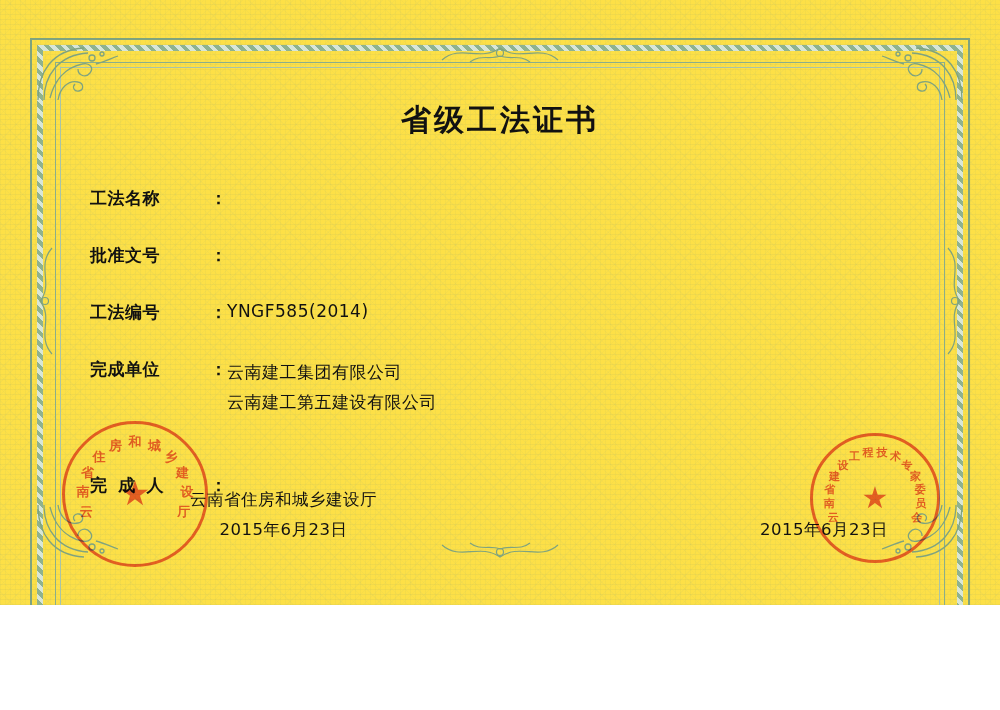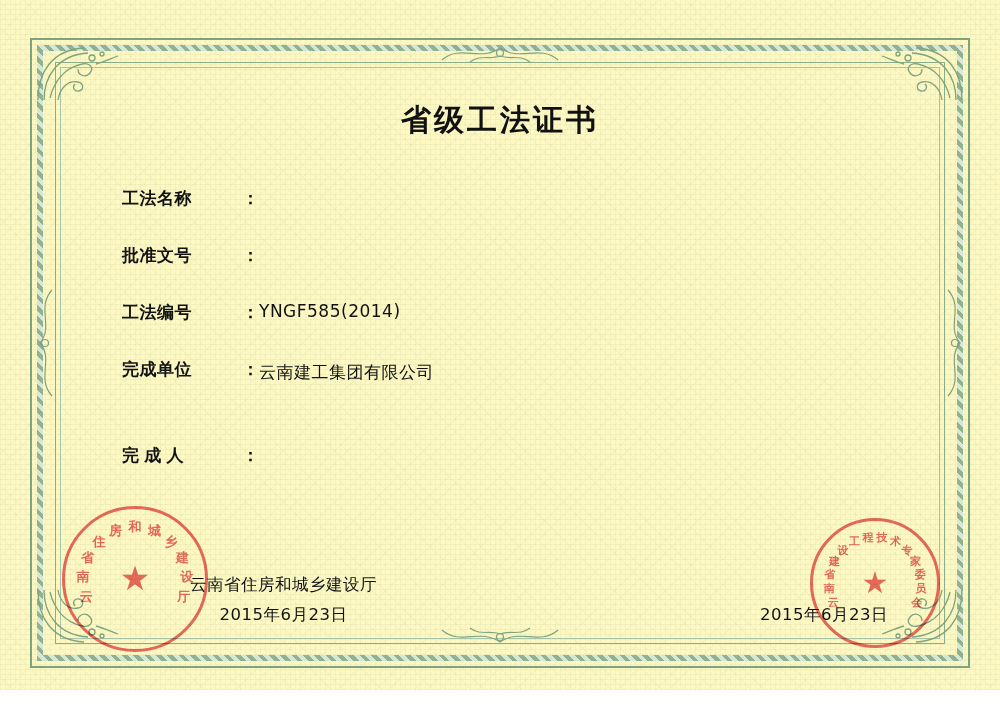--- a/index.html
+++ b/index.html
@@ -10,22 +10,22 @@
   body {
     width: 1000px;
     height: 710px;
     overflow: hidden;
     font-family: "Liberation Serif", serif;
   }
 
   #certificate {
     position: relative;
     width: 1000px;
-    height: 690px;
-    background: #fef9c3;
+    height: 605px;
+    background: #fde047;
     overflow: hidden;
   }
 
   
   #bg-texture {
     position: absolute;
     inset: 0;
     background-image:
       repeating-linear-gradient(0deg, rgba(120,150,120,0.10) 0px, rgba(120,150,120,0.10) 1px, rgba(255,255,255,0) 1px, rgba(255,255,255,0) 5px),
       repeating-linear-gradient(90deg, rgba(120,150,120,0.07) 0px, rgba(120,150,120,0.07) 1px, rgba(255,255,255,0) 1px, rgba(255,255,255,0) 5px);
@@ -124,23 +124,22 @@
     margin-top: 34px;
     font-size: 17px;
     color: #111111;
   }
   .field-label {
     width: 120px;
     flex: 0 0 120px;
     font-weight: bold;
     text-align: justify;
     letter-spacing: 0.5px;
-    font-family: Liberation Serif, serif;
+    font-family: Liberation Mono, monospace;
     white-space: pre;
-    margin-left: 32px;
   }
   .field-colon {
     flex: 0 0 14px;
     font-weight: bold;
     font-family: "DejaVu Sans", "Liberation Sans", sans-serif;
   }
   .field-value {
     flex: 1 1 auto;
     letter-spacing: 0.5px;
     font-family: "DejaVu Sans", "Liberation Sans", sans-serif;
@@ -340,20 +339,21 @@
       <div class="field-label">工法编号</div>
       <div class="field-colon">：</div>
       <div class="field-value">YNGF585(2014)</div>
     </div>
 
     <div class="field-row">
       <div class="field-label">完成单位</div>
       <div class="field-colon">：</div>
       <div class="field-value">
         <span class="vline">云南建工集团有限公司</span>
+        <span class="vline">云南建工第五建设有限公司</span>
       </div>
     </div>
 
     <div class="field-row" id="row-persons">
       <div class="field-label">完 成 人</div>
       <div class="field-colon">：</div>
     </div>
 
   </div>
 

